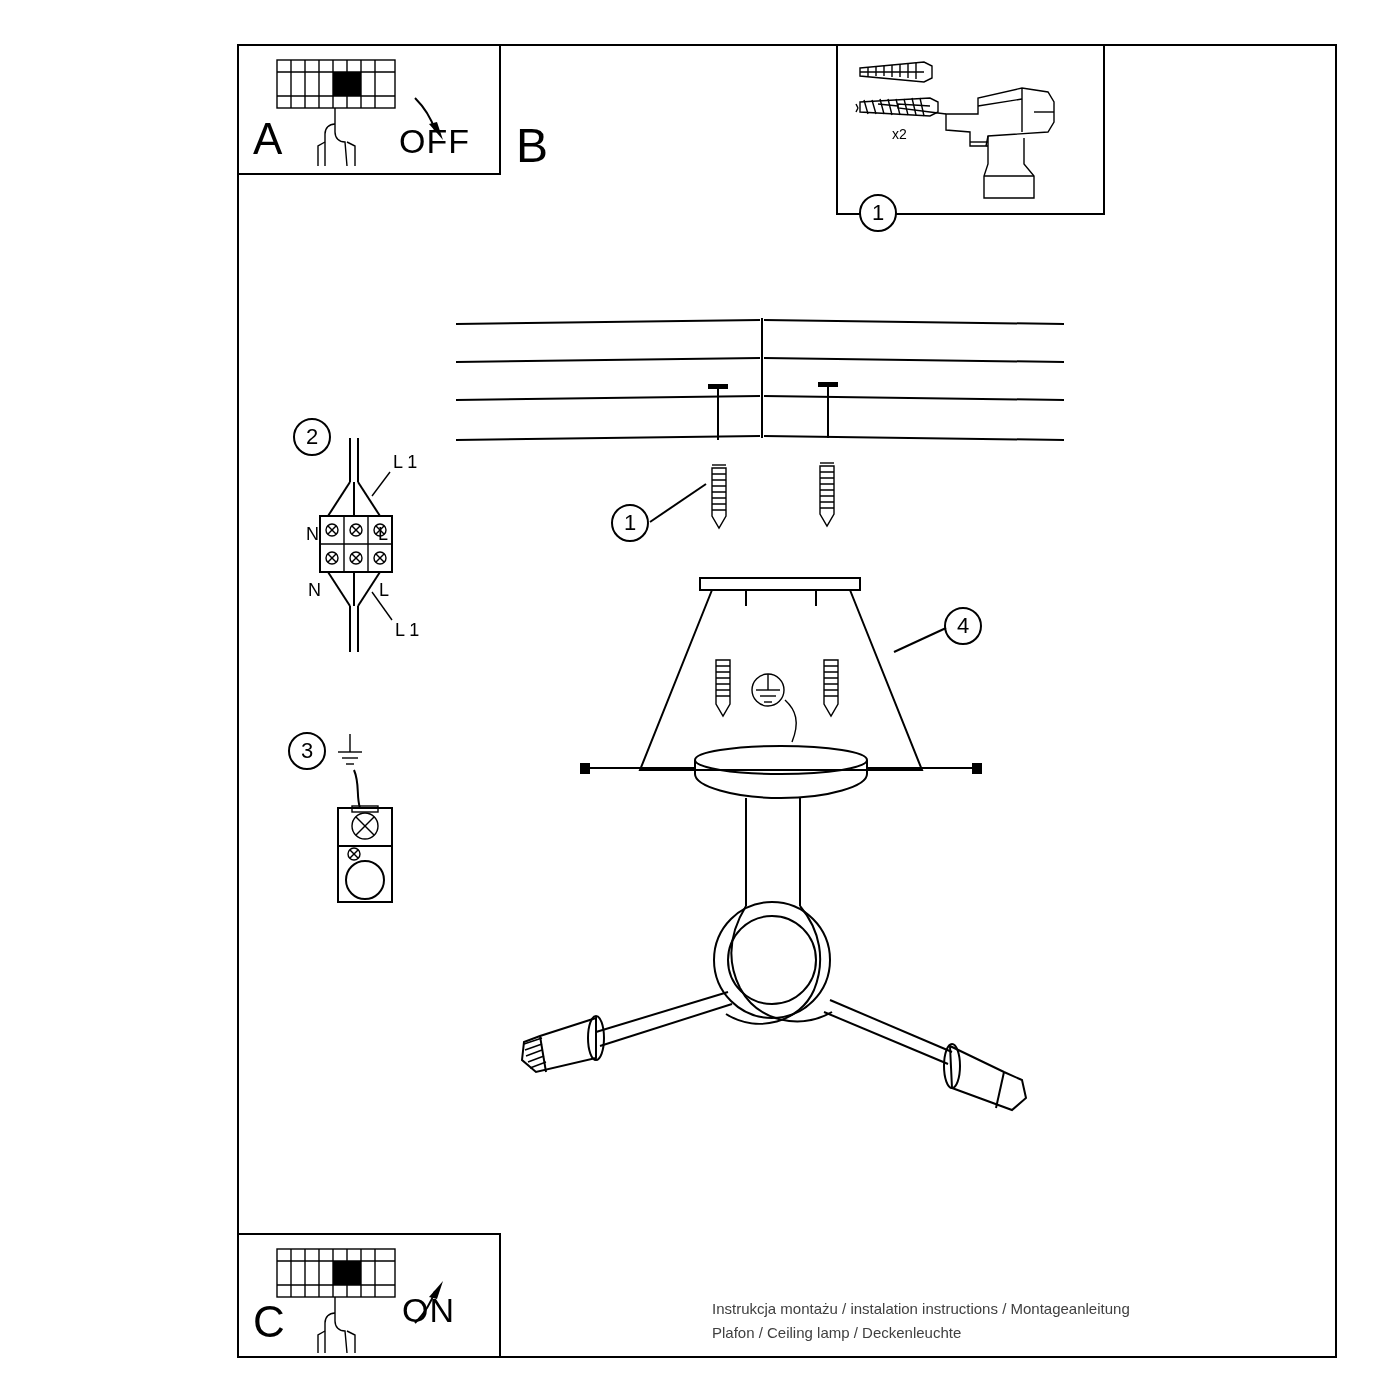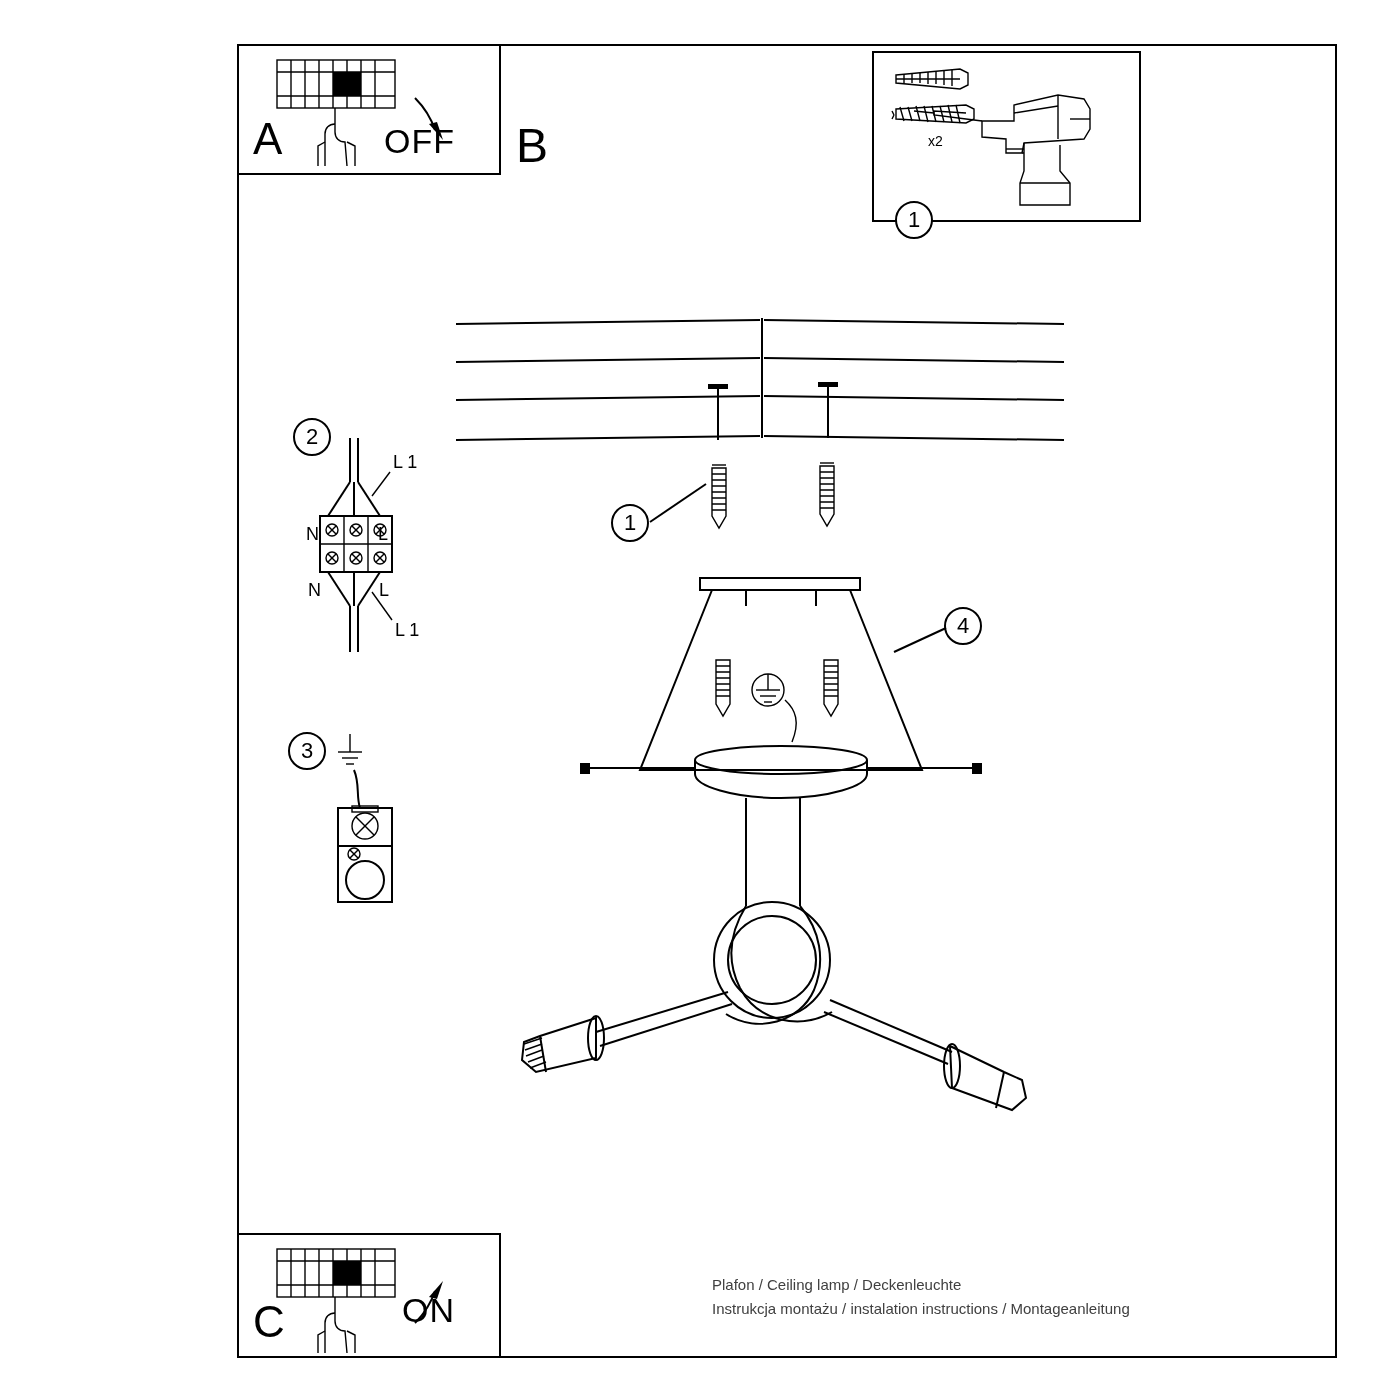--- a/index.html
+++ b/index.html
@@ -98,26 +98,26 @@
         <path class="s1" d="M86 96 L79 100 L79 120"></path>
         <path class="s1" d="M108 96 L116 100 L116 120"></path>
       </g>
 
       <g>
         <path class="s" d="M176 52 C186 62 192 72 196 84"></path>
         <path class="fillblack" d="M190 78 L204 94 L198 76 Z"></path>
       </g>
     </svg>
     <div class="lbl big-letter" style="left:14px; top:68px;">A</div>
-    <div class="lbl onoff" style="left:145px; top:76px;">OFF</div>
+    <div class="lbl onoff" style="left:160px; top:76px;">OFF</div>
   </div>
 
   <div class="lbl big-letter" style="left:516px; top:118px; font-size:48px;">B</div>
 
-  <div class="box" style="left:872px; top:44px; width:269px; height:171px;margin-top:7px;">
+  <div class="box" style="left:836px; top:44px; width:269px; height:171px;">
     <svg width="265" height="167" viewBox="0 0 265 167">
 
       <g>
         <path class="s1" d="M22 22 L86 16 L94 20 L94 32 L86 36 L22 30 Z"></path>
         <line class="s1" x1="30" y1="21" x2="30" y2="30"></line>
         <line class="s1" x1="38" y1="20" x2="38" y2="30"></line>
         <line class="s1" x1="46" y1="20" x2="46" y2="30"></line>
         <line class="s1" x1="54" y1="19" x2="54" y2="31"></line>
         <line class="s1" x1="62" y1="18" x2="62" y2="31"></line>
         <line class="s1" x1="70" y1="18" x2="70" y2="32"></line>
@@ -363,15 +363,15 @@
       <g>
         <path class="s" d="M176 88 C186 78 192 68 196 56"></path>
         <path class="fillblack" d="M190 62 L204 46 L198 64 Z"></path>
       </g>
     </svg>
     <div class="lbl big-letter" style="left:14px; top:62px;">C</div>
     <div class="lbl onoff" style="left:163px; top:56px;">ON</div>
   </div>
 
   <div class="lbl footer-txt" style="left:712px; top:1300px;">Instrukcja montażu / instalation instructions / Montageanleitung</div>
-  <div class="lbl footer-txt" style="left:712px; top:1276px;">Plafon / Ceiling lamp / Deckenleuchte</div>
+  <div class="lbl footer-txt" style="left:712px; top:1324px;">Plafon / Ceiling lamp / Deckenleuchte</div>
 
 </div>
 
 </body></html>

